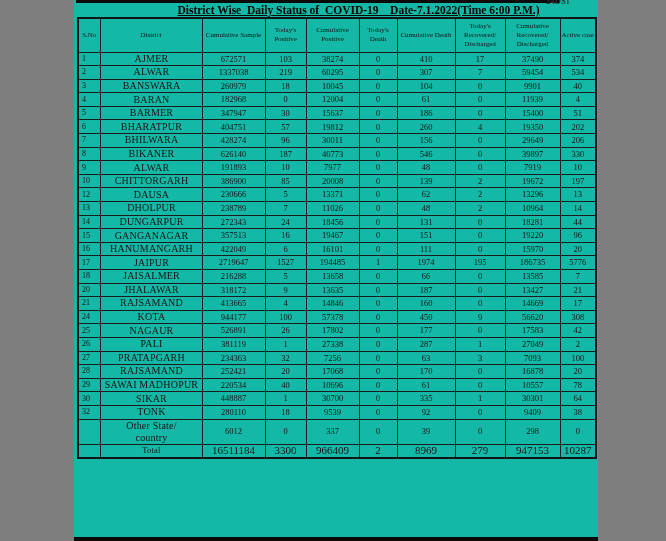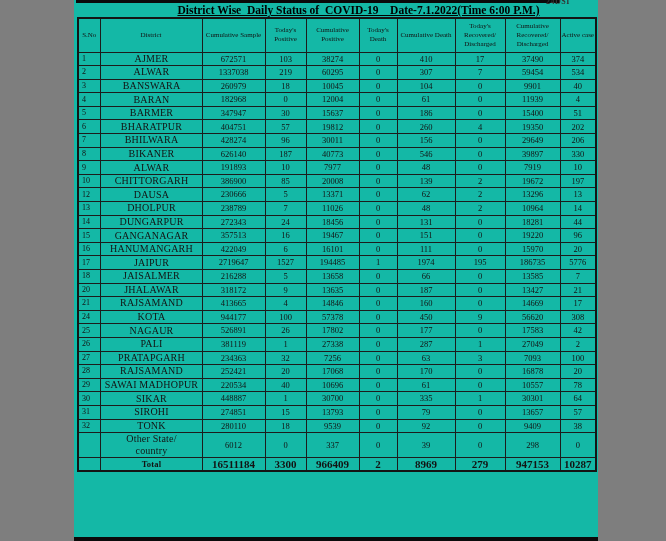--- a/index.html
+++ b/index.html
@@ -56,21 +56,21 @@
   }
   .covid tbody tr { height:13.6px; }
   .covid td {
     font-size:8.5px; line-height:1;
     padding:0 2px; text-align:center;
   }
   td.c-sno  { text-align:left; font-size:8px; padding-left:3px; }
   td.c-district { text-align:center; font-size:10px; padding-left:3px; letter-spacing:0.2px; }
   tr.tall { height:23px; }
   tr.tall td.c-district { line-height:1.2;margin-left:36px; }
-  tr.total-row { height:11px; font-weight:bold; }
+  tr.total-row { height:11px; font-weight:normal; }
   tr.total-row td { font-size:11px; }
   tr.total-row td.c-district { text-align:center; font-size:8.5px; }
   .bottom-bar {
     position:absolute; left:0; bottom:0;
     width:524px; height:4px;
     background:#0a0a0a;
   }
 </style>
 </head>
 <body>
@@ -414,32 +414,20 @@
           <td class="c-num">448887</td>
           <td class="c-num">1</td>
           <td class="c-num">30700</td>
           <td class="c-num">0</td>
           <td class="c-num">335</td>
           <td class="c-num">1</td>
           <td class="c-num">30301</td>
           <td class="c-num">64</td>
         </tr>
         <tr>
-          <td class="c-sno">31</td>
-          <td class="c-district">SIROHI</td>
-          <td class="c-num">274851</td>
-          <td class="c-num">15</td>
-          <td class="c-num">13793</td>
-          <td class="c-num">0</td>
-          <td class="c-num">79</td>
-          <td class="c-num">0</td>
-          <td class="c-num">13657</td>
-          <td class="c-num">57</td>
-        </tr>
-        <tr>
           <td class="c-sno">32</td>
           <td class="c-district">TONK</td>
           <td class="c-num">280110</td>
           <td class="c-num">18</td>
           <td class="c-num">9539</td>
           <td class="c-num">0</td>
           <td class="c-num">92</td>
           <td class="c-num">0</td>
           <td class="c-num">9409</td>
           <td class="c-num">38</td>

